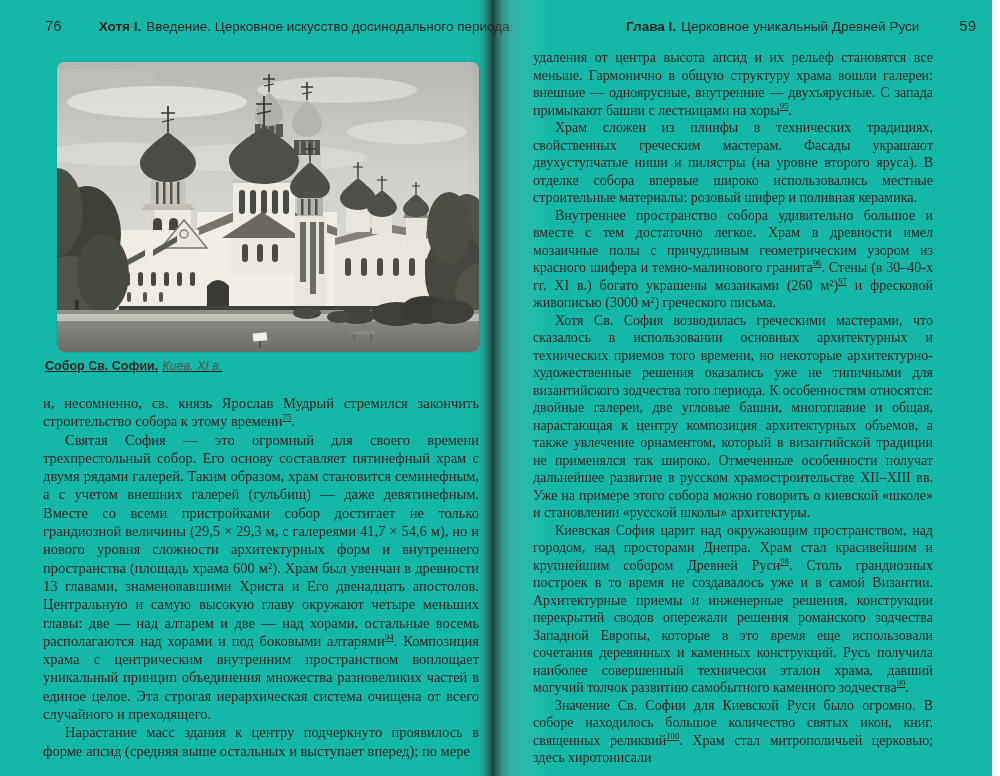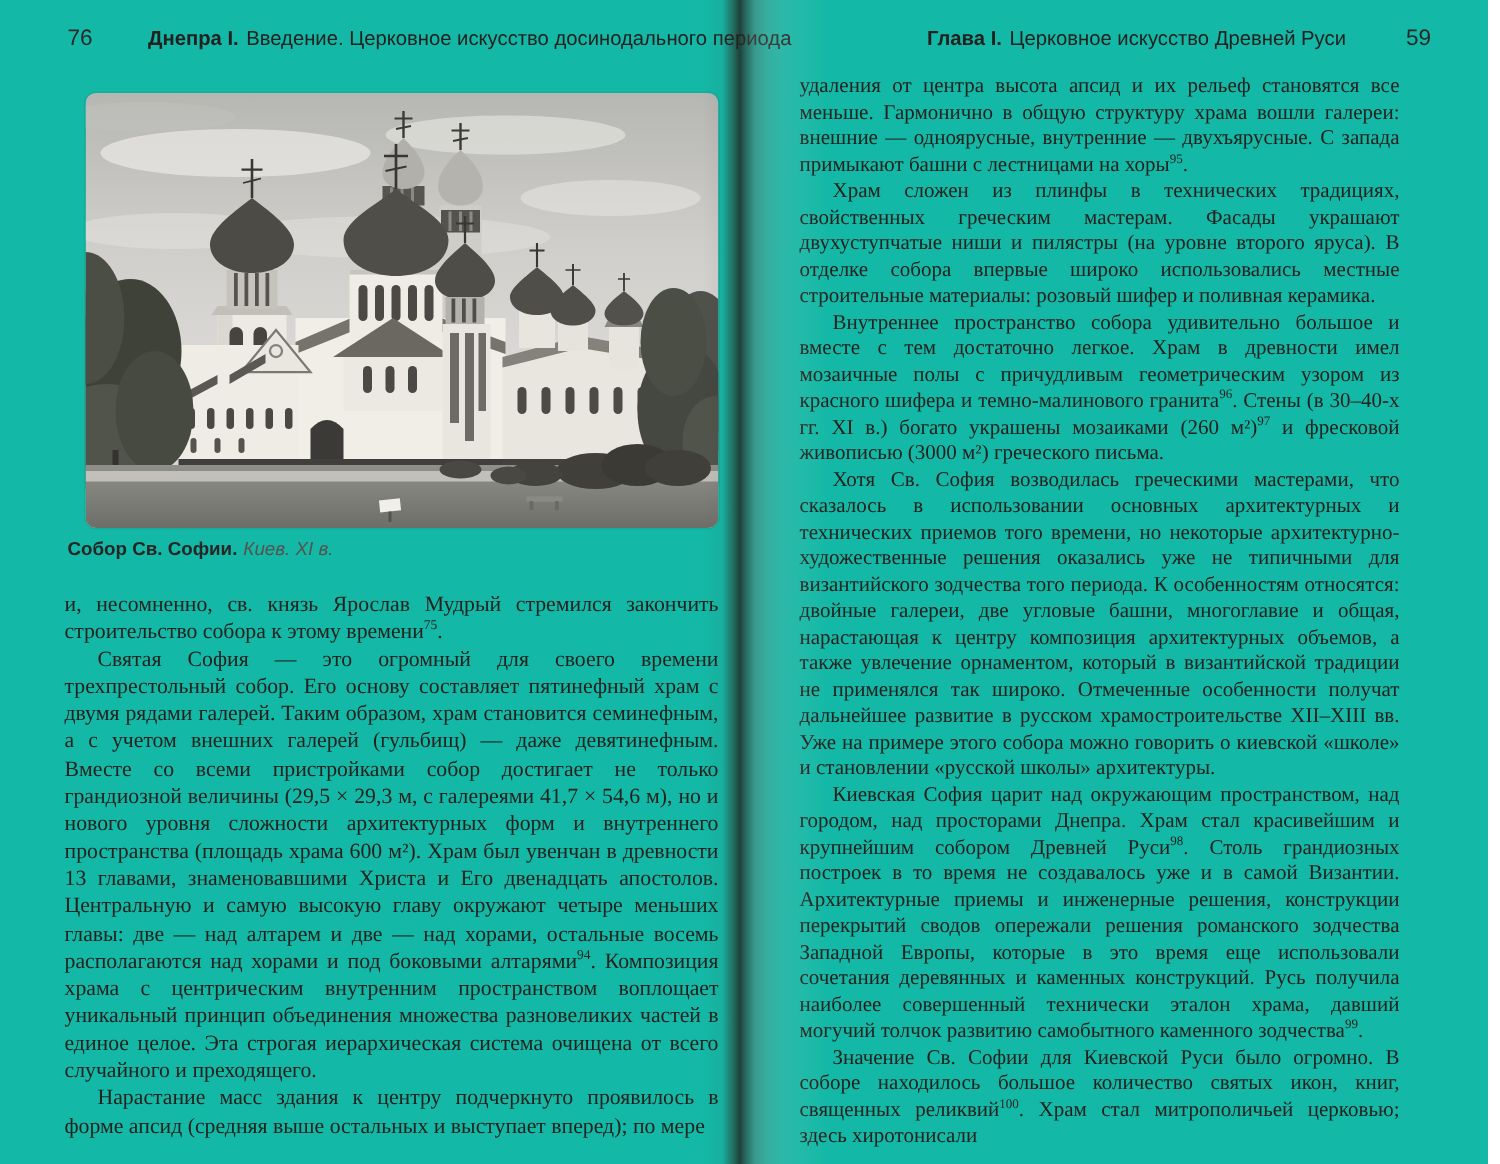--- a/index.html
+++ b/index.html
@@ -11,43 +11,43 @@
   .page{position:absolute;top:0;height:776px;}
   .page-left{left:0;width:500px;}
   .page-right{left:500px;width:500px;}
 
   .page-header{
     position:absolute;top:17px;display:flex;align-items:baseline;
     font-family:"Liberation Sans",sans-serif;font-size:13.5px;color:#222120;
     white-space:nowrap;
   }
   .ph-left{left:45px;}
-  .ph-right{right:46px;}
+  .ph-right{right:24px;}
   .pagenum{font-size:15px;color:#2a2927;}
   .ph-left .pagenum{margin-right:37px;}
   .ph-right .pagenum{margin-left:40px;}
   .hdr-bold{font-weight:bold;margin-right:5px;}
 
-  .photo-figure{position:absolute;left:57px;top:62px;width:422px;margin:0;}
+  .photo-figure{position:absolute;left:57px;top:62px;width:422px;margin:0;text-decoration:underline;}
   .photo-frame{width:422px;height:290px;border-radius:7px;overflow:hidden;
     box-shadow:0 0 0 1px rgba(0,0,0,0.06);}
   .photo-frame svg{display:block;}
   .photo-caption{
     margin-top:7px;margin-left:-12px;
     font-family:"Liberation Sans",sans-serif;font-size:12.5px;color:#272625;
   }
   .photo-caption .cap-bold{font-weight:bold;}
   .photo-caption .cap-italic{font-style:italic;font-weight:normal;color:#55534e;margin-left:4px;}
 
   .body-text{position:absolute;text-align:justify;}
   .bt-left{left:43px;top:394px;width:436px;font-size:14.5px;line-height:18.3px;}
   .bt-right{left:33px;top:49px;width:400px;font-size:14px;line-height:17.5px;}
   .body-text p{margin:0;}
   .body-text p.indent{text-indent:22px;}
-  .body-text sup{font-size:0.62em;line-height:0;}
+  .body-text sup{font-size:0.62em;line-height:0;text-decoration:underline;}
 
   .gutter{
     position:absolute;left:468px;top:0;width:84px;height:776px;pointer-events:none;
     background:linear-gradient(90deg,
       rgba(70,66,58,0) 0%,
       rgba(70,66,58,0.07) 16%,
       rgba(48,45,39,0.55) 25%,
       rgba(33,31,27,0.78) 30%,
       rgba(52,50,45,0.62) 34%,
       rgba(110,108,102,0.40) 42%,
@@ -59,21 +59,21 @@
 </style>
 </head>
 <body>
 
 <div class="book">
 
   <div class="page page-left">
 
     <div class="page-header ph-left">
       <span class="pagenum">76</span>
-      <span class="hdr-bold">Днепра I.</span>
+      <span class="hdr-bold">Хотя I.</span>
       <span class="hdr-rest">Введение. Церковное искусство досинодального периода</span>
     </div>
 
     <figure class="photo-figure">
       <div class="photo-frame">
 
         <svg width="422" height="290" viewBox="0 0 422 290" xmlns="http://www.w3.org/2000/svg">
           <defs>
             <linearGradient id="sky" x1="0" y1="0" x2="0" y2="1">
               <stop offset="0" stop-color="#b6b6b3"></stop>
@@ -253,21 +253,21 @@
     <div class="body-text bt-left">
         <p class=""><span>и, несомненно, св. князь Ярослав Мудрый стремился закончить строительство собора к этому времени</span><sup>75</sup><span>.</span></p>
         <p class="indent"><span>Святая София — это огромный для своего времени трехпрестольный собор. Его основу составляет пятинефный храм с двумя рядами галерей. Таким образом, храм становится семинефным, а с учетом внешних галерей (гульбищ) — даже девятинефным. Вместе со всеми пристройками собор достигает не только грандиозной величины (29,5 × 29,3 м, с галереями 41,7 × 54,6 м), но и нового уровня сложности архитектурных форм и внутреннего пространства (площадь храма 600 м²). Храм был увенчан в древности 13 главами, знаменовавшими Христа и Его двенадцать апостолов. Центральную и самую высокую главу окружают четыре меньших главы: две — над алтарем и две — над хорами, остальные восемь располагаются над хорами и под боковыми алтарями</span><sup>94</sup><span>. Композиция храма с центрическим внутренним пространством воплощает уникальный принцип объединения множества разновеликих частей в единое целое. Эта строгая иерархическая система очищена от всего случайного и преходящего.</span></p>
         <p class="indent"><span>Нарастание масс здания к центру подчеркнуто проявилось в форме апсид (средняя выше остальных и выступает вперед); по мере</span></p>
       </div>
   </div>
 
   <div class="page page-right">
     <div class="page-header ph-right">
       <span class="hdr-bold">Глава I.</span>
-      <span class="hdr-rest">Церковное искусство Древней Руси</span>
+      <span class="hdr-rest">Церковное уникальный Древней Руси</span>
       <span class="pagenum">59</span>
     </div>
 
     <div class="body-text bt-right">
         <p class=""><span>удаления от центра высота апсид и их рельеф становятся все меньше. Гармонично в общую структуру храма вошли галереи: внешние — одноярусные, внутренние — двухъярусные. С запада примыкают башни с лестницами на хоры</span><sup>95</sup><span>.</span></p>
         <p class="indent"><span>Храм сложен из плинфы в технических традициях, свойственных греческим мастерам. Фасады украшают двухуступчатые ниши и пилястры (на уровне второго яруса). В отделке собора впервые широко использовались местные строительные материалы: розовый шифер и поливная керамика.</span></p>
         <p class="indent"><span>Внутреннее пространство собора удивительно большое и вместе с тем достаточно легкое. Храм в древности имел мозаичные полы с причудливым геометрическим узором из красного шифера и темно-малинового гранита</span><sup>96</sup><span>. Стены (в 30–40-х гг. XI в.) богато украшены мозаиками (260 м²)</span><sup>97</sup><span> и фресковой живописью (3000 м²) греческого письма.</span></p>
         <p class="indent"><span>Хотя Св. София возводилась греческими мастерами, что сказалось в использовании основных архитектурных и технических приемов того времени, но некоторые архитектурно-художественные решения оказались уже не типичными для византийского зодчества того периода. К особенностям относятся: двойные галереи, две угловые башни, многоглавие и общая, нарастающая к центру композиция архитектурных объемов, а также увлечение орнаментом, который в византийской традиции не применялся так широко. Отмеченные особенности получат дальнейшее развитие в русском храмостроительстве XII–XIII вв. Уже на примере этого собора можно говорить о киевской «школе» и становлении «русской школы» архитектуры.</span></p>
         <p class="indent"><span>Киевская София царит над окружающим пространством, над городом, над просторами Днепра. Храм стал красивейшим и крупнейшим собором Древней Руси</span><sup>98</sup><span>. Столь грандиозных построек в то время не создавалось уже и в самой Византии. Архитектурные приемы и инженерные решения, конструкции перекрытий сводов опережали решения романского зодчества Западной Европы, которые в это время еще использовали сочетания деревянных и каменных конструкций. Русь получила наиболее совершенный технически эталон храма, давший могучий толчок развитию самобытного каменного зодчества</span><sup>99</sup><span>.</span></p>
         <p class="indent"><span>Значение Св. Софии для Киевской Руси было огромно. В соборе находилось большое количество святых икон, книг, священных реликвий</span><sup>100</sup><span>. Храм стал митрополичьей церковью; здесь хиротонисали</span></p>

